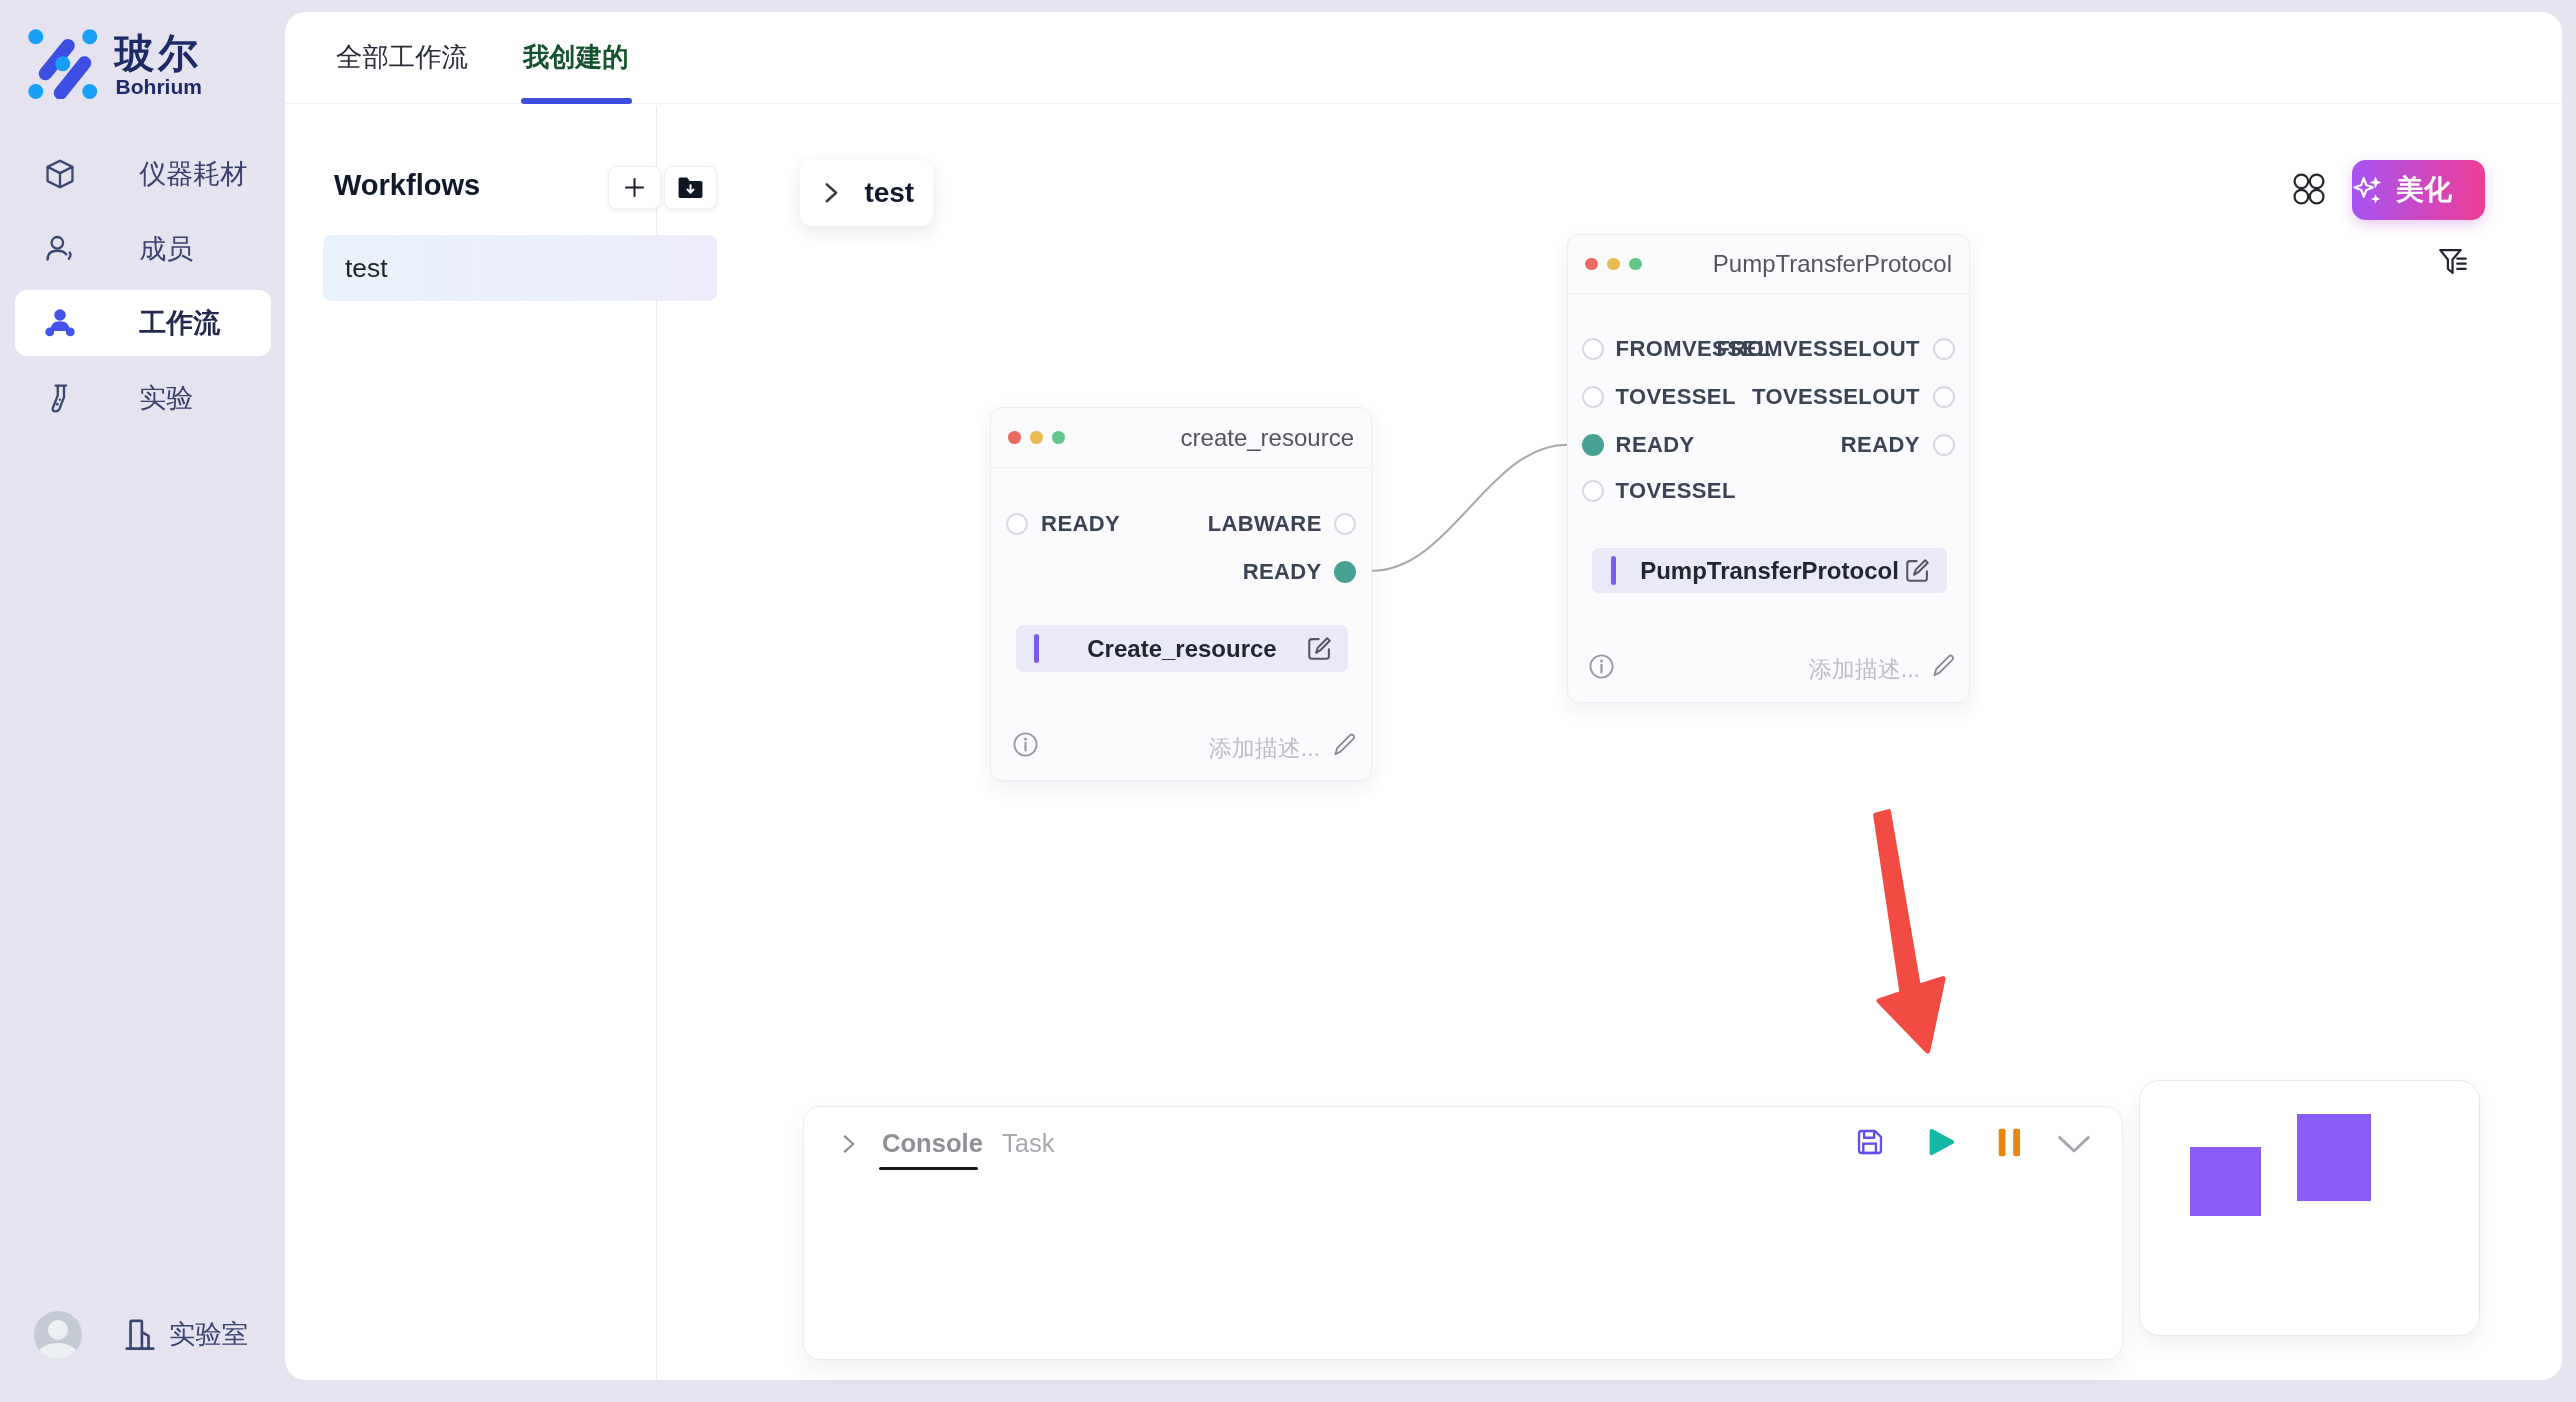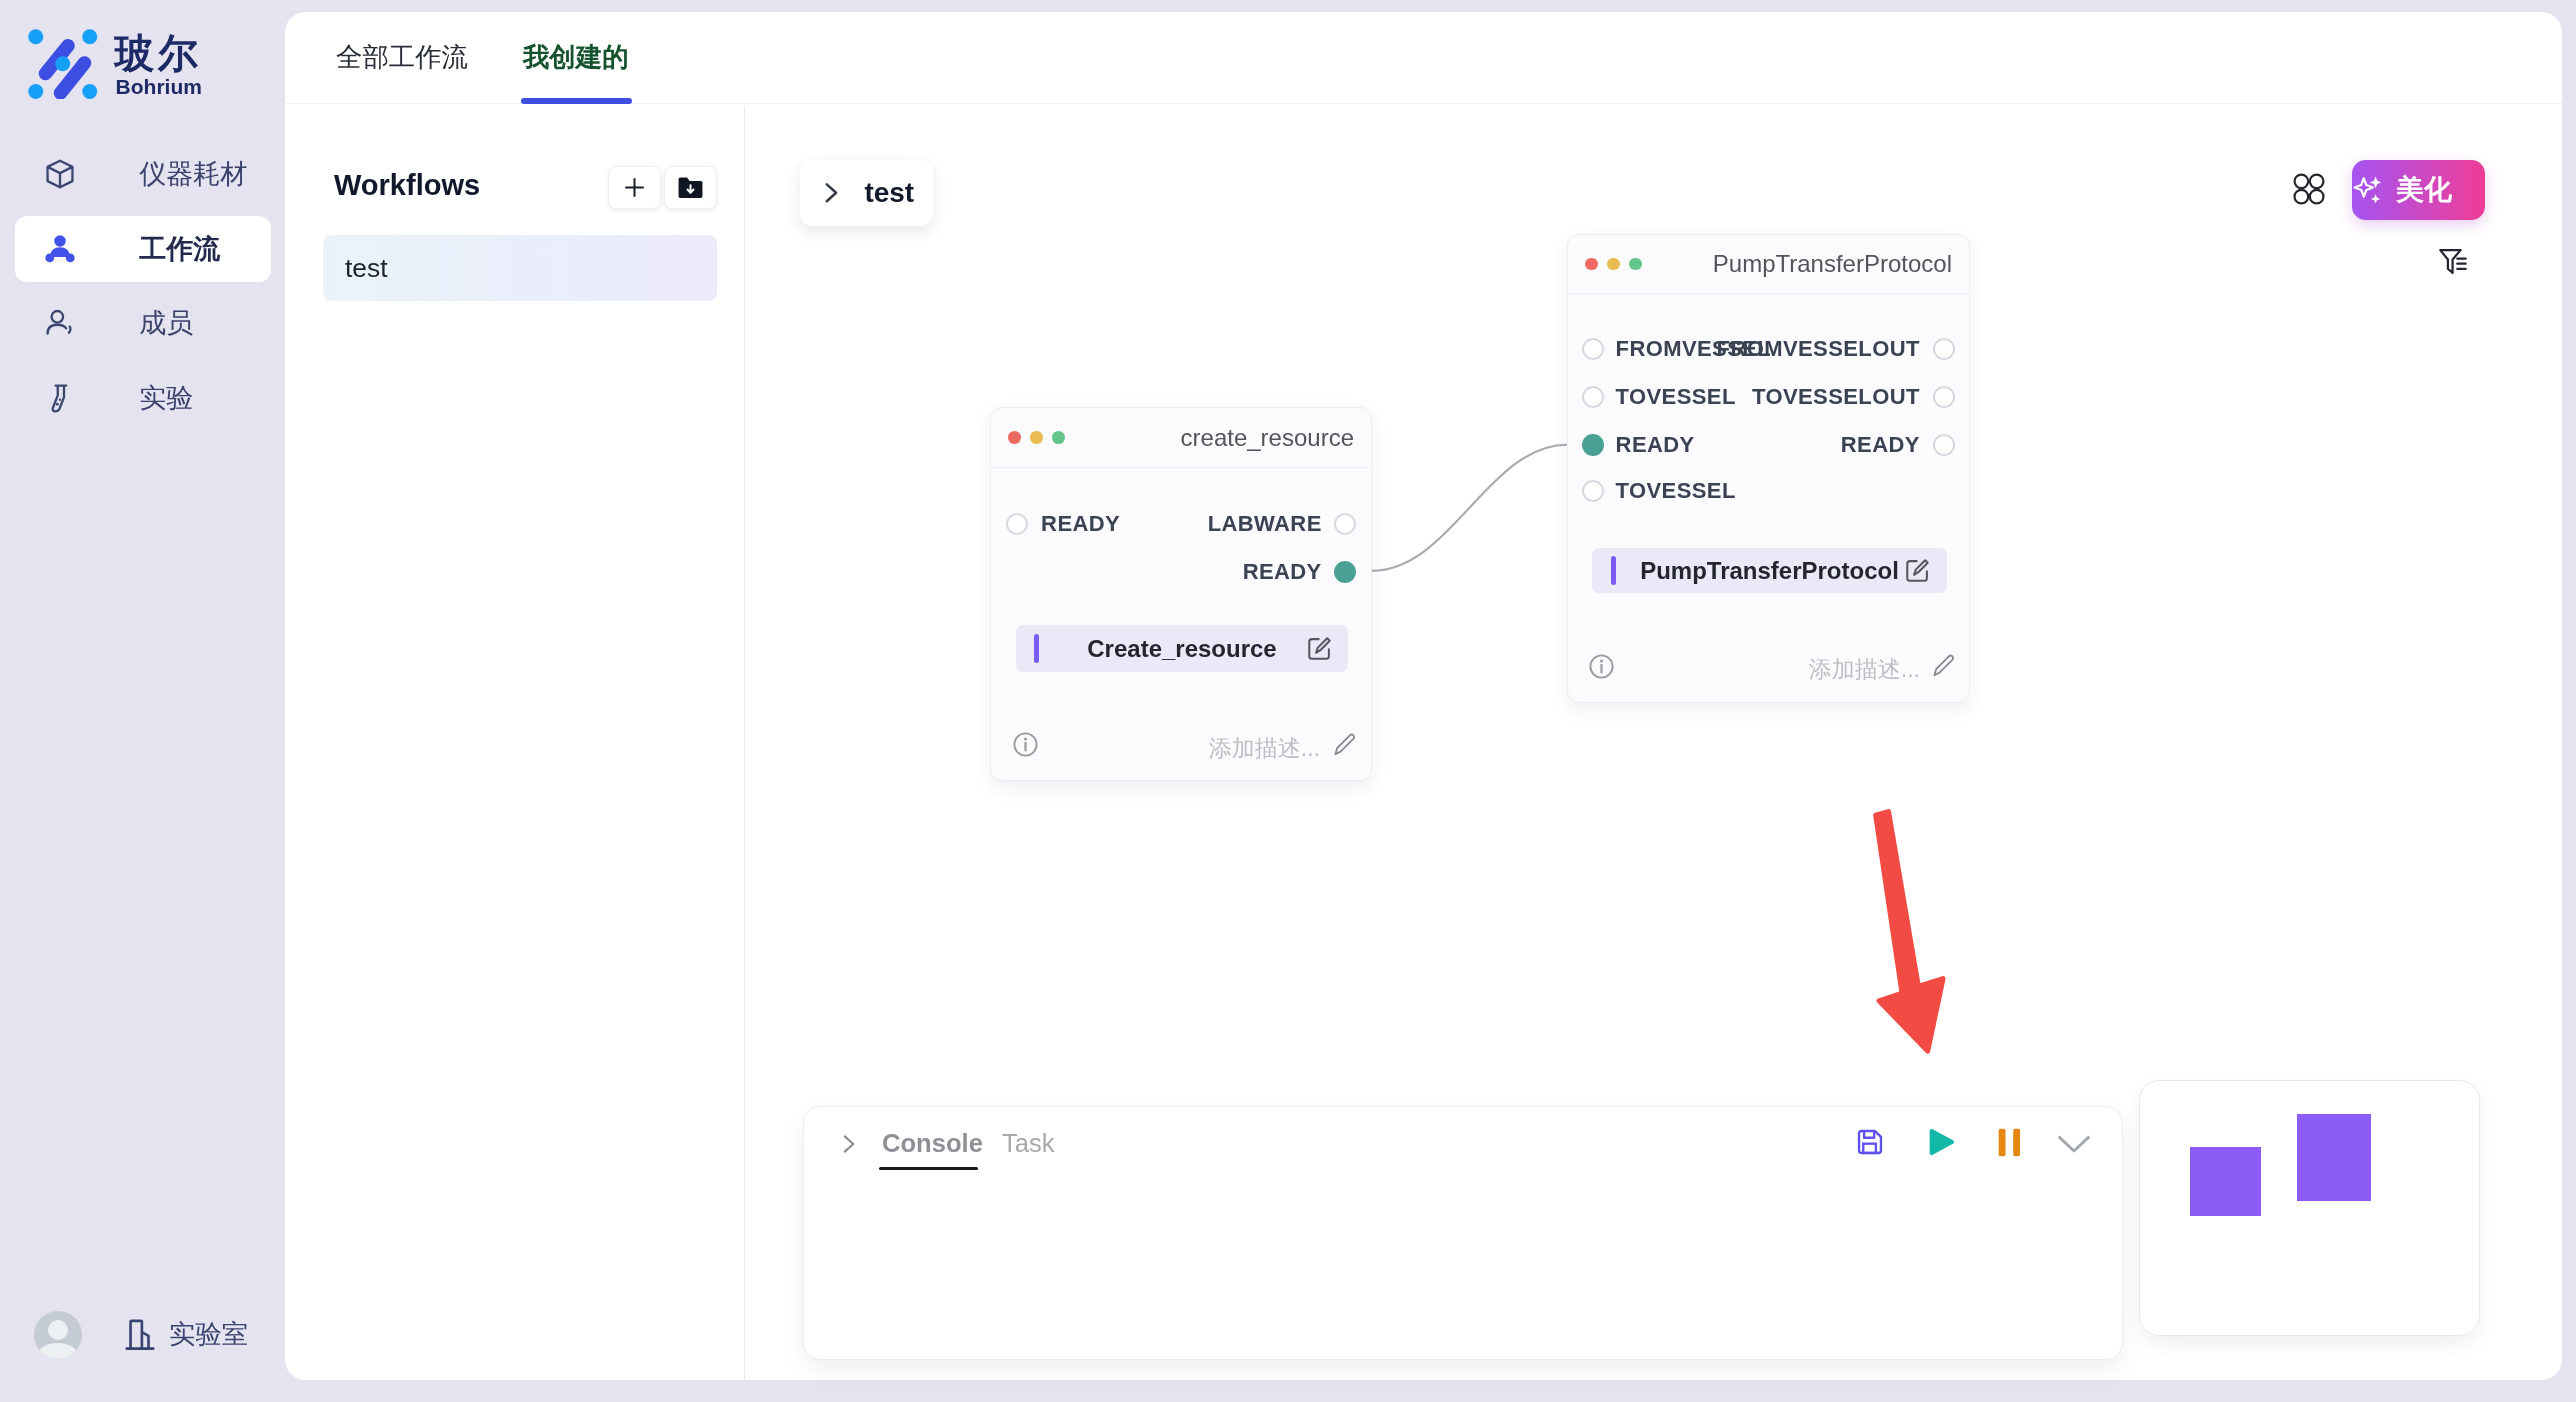--- a/index.html
+++ b/index.html
@@ -33,21 +33,21 @@
 
   
   .main { position:absolute; left:285px; top:12px; width:2277px; height:1368px; background:#FFFFFF; border-radius:20.4px; }
   .main-header { position:absolute; left:0; top:0; width:100%; height:92px; border-bottom:1.7px solid #F0F0F5; display:flex; align-items:center; }
   .tab { position:relative; height:92px; display:flex; align-items:center; cursor:pointer; }
   .tab1 { margin-left:51px; font-size:26.4px; color:#262B36; font-weight:500; }
   .tab2 { margin-left:55px; font-size:26.4px; color:#14532d; font-weight:700; }
   .tab2 .tab-underline { position:absolute; left:-1.7px; bottom:-0.9px; width:111px; height:6px; border-radius:3.4px; background:#3D4EE0; }
 
   
-  .wf-col { position:absolute; left:0; top:94px; width:460px; height:1274px; border-right:1.7px solid #EAEAEF; }
+  .wf-col { position:absolute; left:0; top:94px; width:372px; height:1274px; border-right:1.7px solid #EAEAEF; }
   .wf-title { position:absolute; left:49px; top:63px; font-size:29px; font-weight:700; color:#10182B; }
   .wf-btns { position:absolute; left:323px; top:60px; display:flex; gap:2.6px; }
   .wf-btn { width:53px; height:43px; background:#FFFFFF; border:0.9px solid #F0F0F3; border-radius:8.5px; box-shadow:0 1.7px 5.1px rgba(20,20,50,0.07); display:flex; align-items:center; justify-content:center; cursor:pointer; }
   .wf-item { position:absolute; left:38px; top:129px; width:394px; height:66px; border-radius:8.5px; background:linear-gradient(90deg,#E9F2FA 0%,#ECEBFB 100%); display:flex; align-items:center; cursor:pointer; }
   .wf-item-label { margin-left:22px; font-size:26.4px; color:#1E222B; font-weight:500; }
 
   
   .crumb { position:absolute; left:515px; top:148px; width:133px; height:66px; background:#FFFFFF; border-radius:12px; box-shadow:0 5.1px 15.3px rgba(25,25,60,0.10); display:flex; align-items:center; cursor:pointer; z-index:3; }
   .crumb svg { margin-left:20.4px; }
   .crumb-label { margin-left:22px; font-size:28px; font-weight:700; color:#10182B; }
@@ -149,36 +149,36 @@
     <div class="brand-en">Bohrium</div>
   </div>
 
   <div class="nav">
     <div class="nav-item">
       <svg class="nico" viewBox="0 0 36 36">
         <path d="M18 3 L32 10 V26 L18 33 L4 26 V10 Z M4 10 L18 17 L32 10 M18 17 V33" fill="none" stroke="#3B4770" stroke-width="2.6" stroke-linejoin="round"></path>
       </svg>
       <span class="nlabel">仪器耗材</span>
     </div>
+    <div class="nav-item">
+      <svg class="nico" viewBox="0 0 36 36">
+        <circle cx="15" cy="11" r="6.5" fill="none" stroke="#3B4770" stroke-width="2.6"></circle>
+        <path d="M4 30 Q4 20 15 20 Q22 20 25 24" fill="none" stroke="#3B4770" stroke-width="2.6" stroke-linecap="round"></path>
+        <path d="M29 22 Q31 25 28 29" fill="none" stroke="#3B4770" stroke-width="2.6" stroke-linecap="round"></path>
+      </svg>
+      <span class="nlabel">成员</span>
+    </div>
     <div class="nav-item active">
       <svg class="nico" viewBox="0 0 36 36">
         <circle cx="18" cy="9" r="6.5" fill="#4352E8"></circle>
         <path d="M7 27 Q7 16 18 16 Q29 16 29 27 Z" fill="#4352E8"></path>
         <circle cx="6.5" cy="28" r="5" fill="#4352E8"></circle>
         <circle cx="29.5" cy="28" r="5" fill="#4352E8"></circle>
       </svg>
       <span class="nlabel">工作流</span>
-    </div>
-    <div class="nav-item">
-      <svg class="nico" viewBox="0 0 36 36">
-        <circle cx="15" cy="11" r="6.5" fill="none" stroke="#3B4770" stroke-width="2.6"></circle>
-        <path d="M4 30 Q4 20 15 20 Q22 20 25 24" fill="none" stroke="#3B4770" stroke-width="2.6" stroke-linecap="round"></path>
-        <path d="M29 22 Q31 25 28 29" fill="none" stroke="#3B4770" stroke-width="2.6" stroke-linecap="round"></path>
-      </svg>
-      <span class="nlabel">成员</span>
     </div>
     <div class="nav-item">
       <svg class="nico" viewBox="0 0 36 36">
         <path d="M13 4 H25 M15.5 4 V15 L10 29 Q9 33 13 33 Q16 33 17.5 30 L22.5 17 V4" fill="none" stroke="#3B4770" stroke-width="2.6" stroke-linecap="round" stroke-linejoin="round"></path>
         <circle cx="15" cy="25" r="1.6" fill="#3B4770"></circle>
         <circle cx="18" cy="20" r="1.3" fill="#3B4770"></circle>
       </svg>
       <span class="nlabel">实验</span>
     </div>
   </div>

